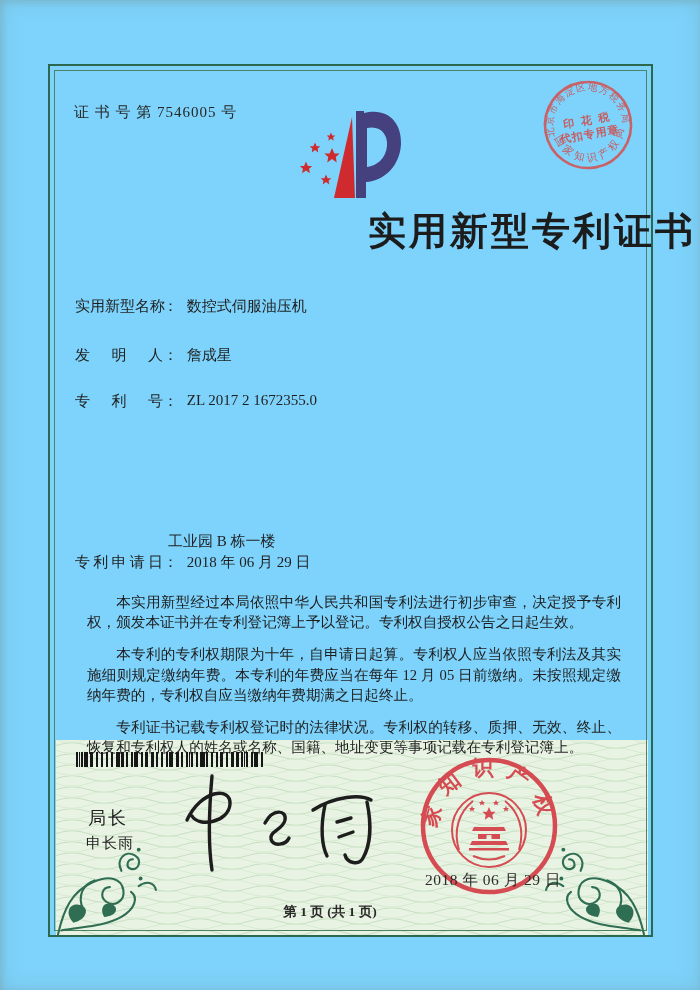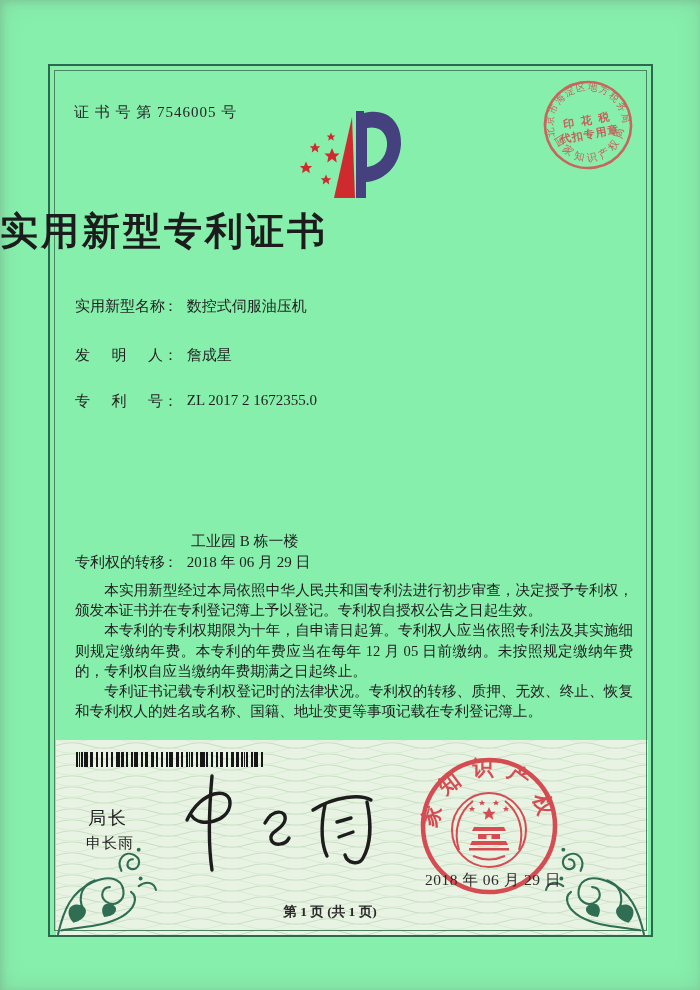--- a/index.html
+++ b/index.html
@@ -1,36 +1,36 @@
 <!DOCTYPE html>
 <html><head>
 <meta charset="utf-8">
 <style>
   html,body{margin:0;padding:0;background:#ffffff;}
-  .paper{position:relative;width:700px;height:990px;background:#86efac;overflow:hidden;
+  .paper{position:relative;width:700px;height:990px;background:#7dd3fc;overflow:hidden;
          font-family:"Liberation Serif","DejaVu Serif",serif;color:#222;
          box-shadow:inset 0 0 22px rgba(110,125,110,.22), inset 2px 2px 6px rgba(120,130,120,.25);}
   .frame-outer{position:absolute;left:48px;top:64px;width:605px;height:873px;
                border:2.5px solid #2b684e;box-sizing:border-box;}
   .frame-inner{position:absolute;left:54px;top:70px;width:593px;height:861px;
                border:1px solid #4c8363;box-sizing:border-box;}
   .band-svg{position:absolute;left:56px;top:740px;}
   .cert-no{position:absolute;left:74px;top:103px;font-size:15px;letter-spacing:1px;color:#262626;}
   .logo-svg{position:absolute;left:288px;top:106px;}
-  .title{position:absolute;left:0;top:206px;width:696px;text-align:left;
+  .title{position:absolute;left:0;top:206px;width:696px;text-align:right;
          font-size:38px;font-weight:600;letter-spacing:3px;color:#1c1c1c;}
   .frow{position:absolute;left:75px;width:570px;font-size:15px;white-space:nowrap;color:#1f1f1f;}
   .flabel{display:inline-block;width:88px;text-align:justify;text-align-last:justify;vertical-align:top;}
   .fcolon{display:inline-block;vertical-align:top;}
   .fvalue{display:inline-block;margin-left:5px;vertical-align:top;}
-  .addr2{position:absolute;left:168px;top:532px;font-size:15px;color:#1f1f1f;margin-left:23px;}
+  .addr2{position:absolute;left:168px;top:532px;font-size:15px;color:#1f1f1f;}
   .pair2{position:absolute;left:362px;top:0;}
   .body-text{position:absolute;left:75px;top:580px;width:558px;font-size:14.6px;
              line-height:20.2px;text-align:justify;color:#1e1e1e;}
-  .body-text p{margin:0;text-indent:2em;}
+  .body-text p{margin:12px;text-indent:2em;}
   .barcode{position:absolute;left:76px;top:752px;width:188px;height:15px;
            background-image:
              repeating-linear-gradient(90deg,#161616 0 2px,rgba(0,0,0,0) 2px 5px),
              repeating-linear-gradient(90deg,rgba(0,0,0,0) 0 3px,#161616 3px 4px,rgba(0,0,0,0) 4px 11px),
              repeating-linear-gradient(90deg,rgba(0,0,0,0) 0 8px,#161616 8px 10px,rgba(0,0,0,0) 10px 17px);}
   .director-title{position:absolute;left:88px;top:806px;font-size:18px;letter-spacing:2px;color:#1e1e1e;}
   .director-name{position:absolute;left:86px;top:834px;font-size:15px;letter-spacing:1px;color:#1e1e1e;}
   .signature-svg{position:absolute;left:155px;top:768px;}
   .seal-svg{position:absolute;left:414px;top:751px;opacity:.95;}
   .seal-date{position:absolute;left:418px;top:870px;width:150px;text-align:center;
@@ -125,21 +125,21 @@
   <div class="frow" style="top:346px">
     <span class="flabel">发明人</span><span class="fcolon">：</span>
     <span class="fvalue">詹成星</span>
   </div>
   <div class="frow" style="top:392px">
     <span class="flabel">专利号</span><span class="fcolon">：</span>
     <span class="fvalue">ZL 2017 2 1672355.0</span>
   </div>
   <div class="addr2">工业园 B 栋一楼</div>
   <div class="frow" style="top:553px">
-    <span class="flabel">专利权的转移</span><span class="fcolon">：</span>
+    <span class="flabel">专利申请日</span><span class="fcolon">：</span>
     <span class="fvalue">2018 年 06 月 29 日</span>
   </div>
 
   <div class="body-text">
     <p>本实用新型经过本局依照中华人民共和国专利法进行初步审查，决定授予专利权，颁发本证书并在专利登记簿上予以登记。专利权自授权公告之日起生效。</p>
     <p>本专利的专利权期限为十年，自申请日起算。专利权人应当依照专利法及其实施细则规定缴纳年费。本专利的年费应当在每年 12 月 05 日前缴纳。未按照规定缴纳年费的，专利权自应当缴纳年费期满之日起终止。</p>
     <p>专利证书记载专利权登记时的法律状况。专利权的转移、质押、无效、终止、恢复和专利权人的姓名或名称、国籍、地址变更等事项记载在专利登记簿上。</p>
   </div>
 
   <div class="barcode"></div>

